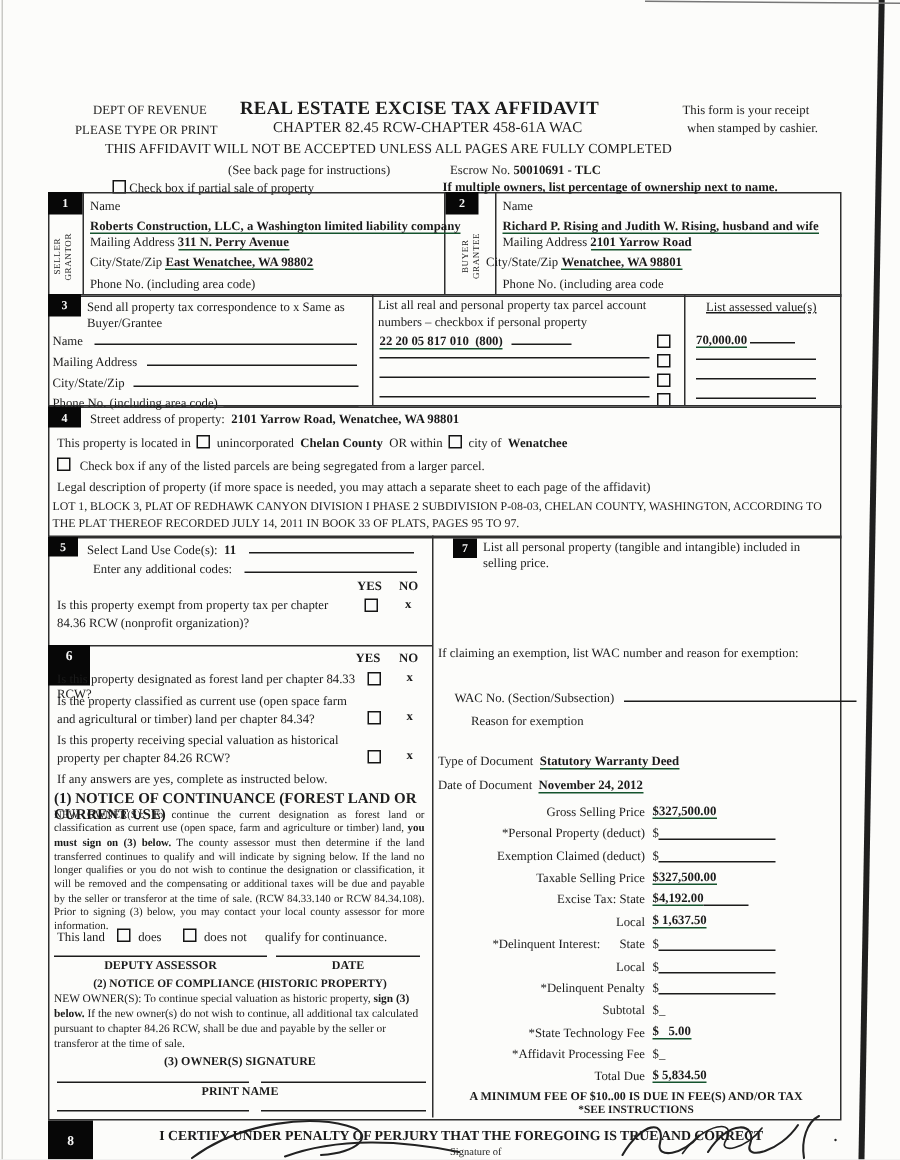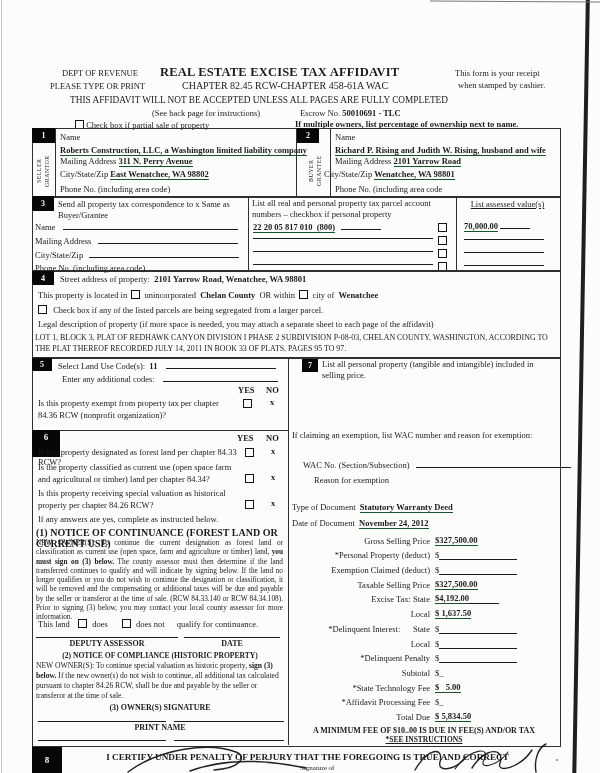--- a/index.html
+++ b/index.html
@@ -317,21 +317,21 @@
       <span class="finlbl">*Affidavit Processing Fee</span>
       <span class="finval">$_</span>
     </div>
     <div class="finrow">
       <span class="finlbl">Total Due</span>
       <span class="finval val">$ 5,834.50</span>
     </div>
   </div>
 
   <div class="abs b ctr" style="left:290px;top:726px;width:268px;font-size:8px;">A MINIMUM FEE OF $10..00 IS DUE  IN FEE(S) AND/OR TAX</div>
-  <div class="abs b ctr" style="left:290px;top:735px;width:268px;font-size:7.5px;text-decoration:underline;">*SEE INSTRUCTIONS</div>
+  <div class="abs b ctr" style="left:290px;top:735px;width:268px;font-size:7.5px;">*SEE INSTRUCTIONS</div>
 
   <div class="plate" style="left:32px;top:747px;width:30px;height:26px;font-size:9px;">8</div>
   <div class="abs b ctr" style="left:70px;top:752px;width:475px;font-size:9.2px;">I CERTIFY UNDER PENALTY OF PERJURY THAT THE FOREGOING IS TRUE AND CORRECT</div>
   <div class="abs" style="left:300px;top:764px;font-size:7px;">Signature of</div>
 
   <svg class="abs" style="left:0;top:0;" width="600" height="773" viewBox="0 0 600 773">
     <g fill="none" stroke="#222" stroke-width="1.4" stroke-linecap="round">
       <path d="M128,772 C160,748 210,742 236,752 C248,757 240,768 214,770"></path>
       <path d="M190,771 C225,758 268,760 306,768"></path>
       <path d="M455,769 C470,748 492,746 484,760 C478,770 498,766 508,752" stroke-width="1.1"></path>

